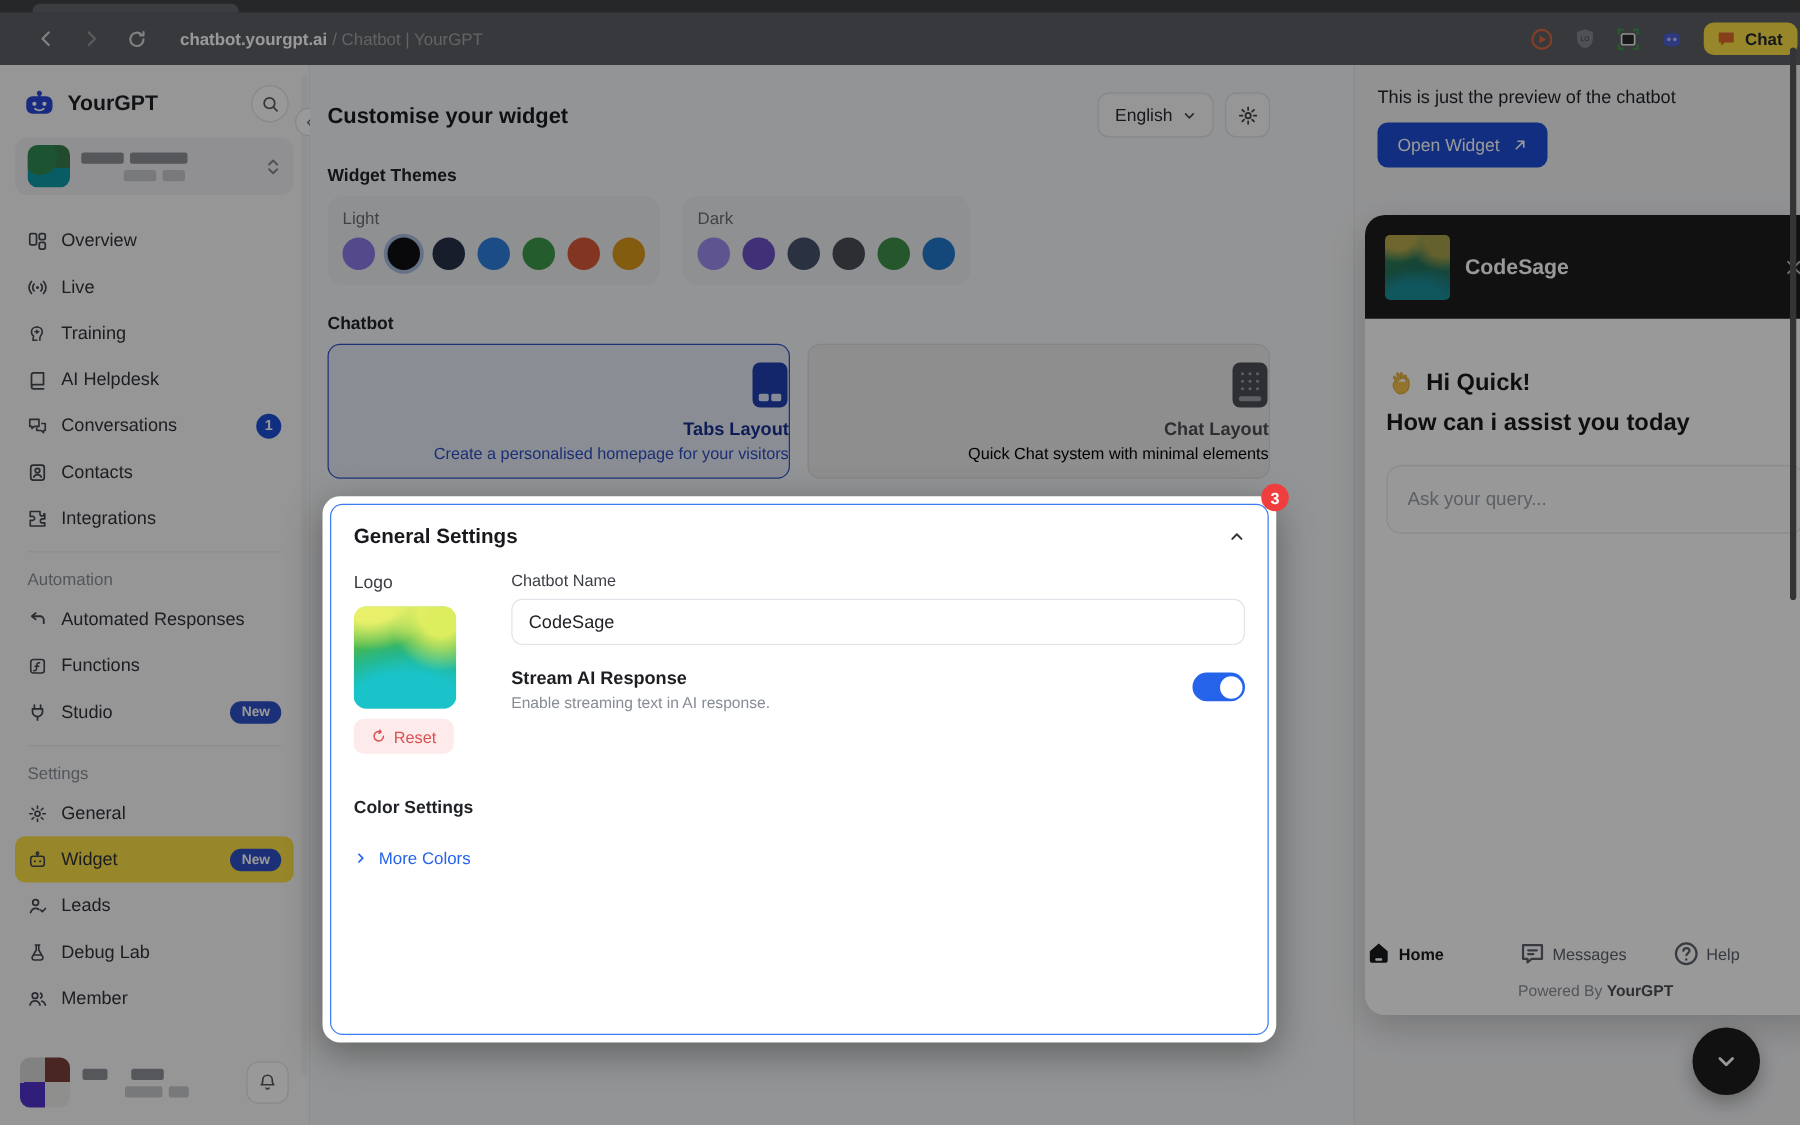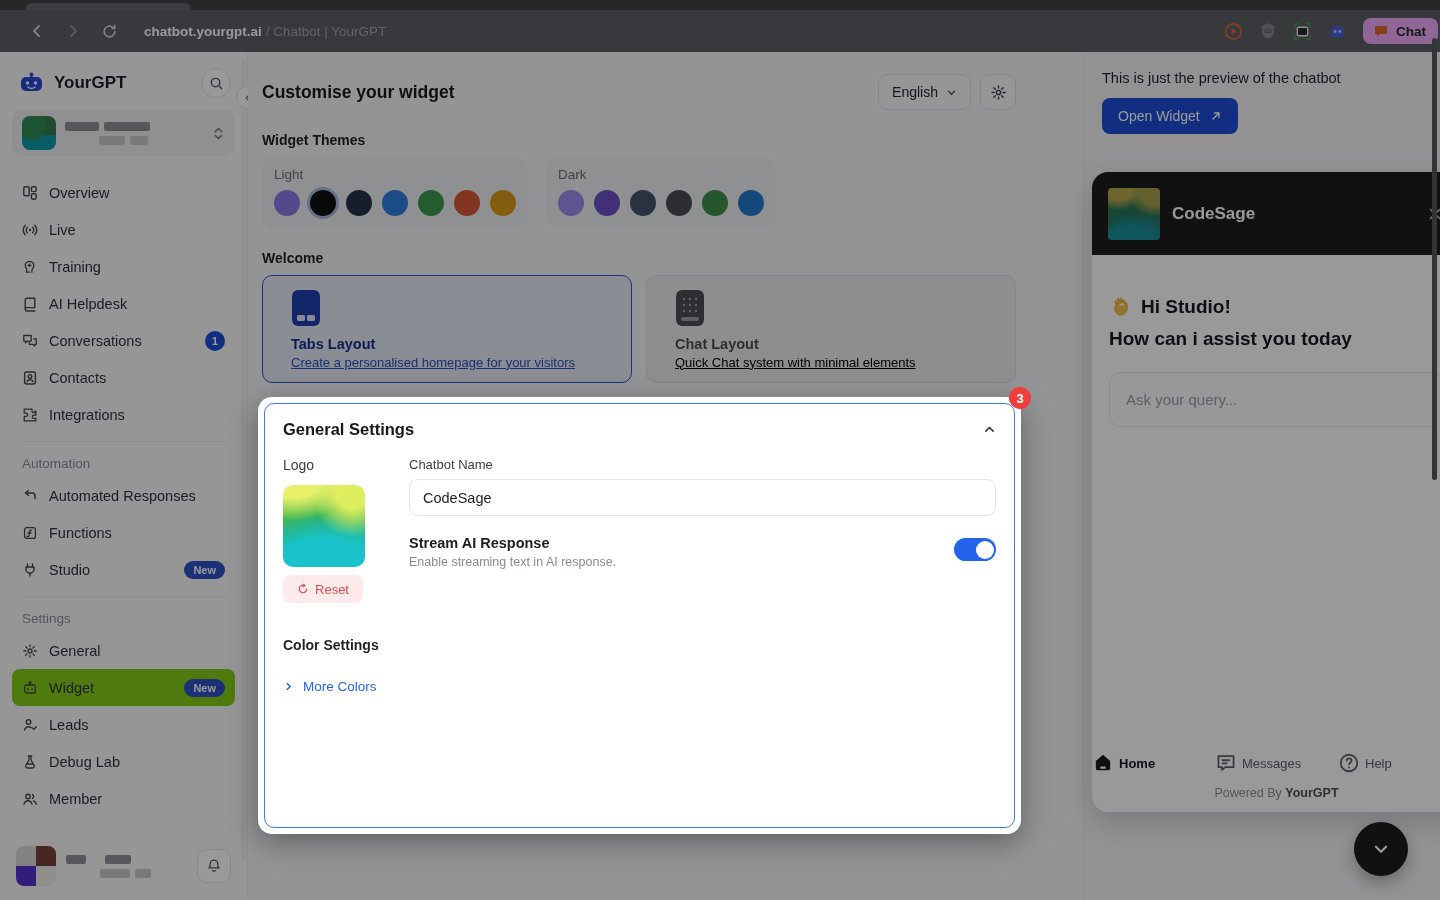--- a/index.html
+++ b/index.html
@@ -11,41 +11,41 @@
   .browser { position:absolute; left:0; top:0; width:1440px; height:52px; background:#5e6065; z-index:1; }
   .tabstrip { position:absolute; left:0; top:0; width:100%; height:10px; background:#3f4145; }
   .tab-shape { position:absolute; left:26px; top:3px; width:165px; height:7px; background:#64666b; border-radius:6px 6px 0 0; }
   .toolbar { position:absolute; left:12px; top:10px; width:100%; height:42px; display:flex; align-items:center; padding:0 14px; gap:14px; }
   .nav-glyph { width:22px; height:22px; display:flex; align-items:center; justify-content:center; color:#d6d7da; }
   .nav-glyph.dis { color:#97989c; }
   .urlbox { display:flex; align-items:center; gap:4px; font-size:13.5px; margin-left:10px; flex:1; }
   .url-domain { color:#ffffff; font-weight:bold; }
   .url-rest { color:#a5a6aa; }
   .ext-icons { display:flex; align-items:center; gap:16px; }
-  .chat-pill { display:flex; align-items:center; gap:7px; background:#f0abfc; border-radius:8px; padding:5px 12px 5px 10px; font-size:13.5px; font-weight:bold; color:#26282c; }
+  .chat-pill { display:flex; align-items:center; gap:7px; background:#fde047; border-radius:8px; padding:5px 12px 5px 10px; font-size:13.5px; font-weight:bold; color:#26282c; }
 
   
   .sidebar { position:absolute; left:0; top:52px; width:248px; height:848px; background:#fbfbfc; border-right:1px solid #ececef; z-index:1; }
   .sb-track { position:absolute; right:1px; top:8px; width:5px; height:800px; background:#f2f2f4; border-radius:3px; }
   .brand-row { display:flex; align-items:center; gap:9px; padding:16px 16px 10px 18px; }
   .brand-name { font-size:17px; font-weight:bold; color:#1e2125; flex:1; }
   .icon-circle-btn { width:30px; height:30px; border:1px solid #e2e3e7; border-radius:50%; background:#fff; display:flex; align-items:center; justify-content:center; color:#585c63; }
   .collapse-handle { position:absolute; left:236px; top:34px; width:23px; height:23px; border:1px solid #e0e1e5; border-radius:50%; background:#fff; display:flex; align-items:center; justify-content:center; color:#6a6e75; z-index:3; }
   .project-select { margin:2px 12px 10px 12px; height:46px; background:#f1f1f3; border-radius:10px; display:flex; align-items:center; gap:9px; padding:0 10px; }
   .proj-avatar { width:34px; height:34px; border-radius:8px; background:
      radial-gradient(circle at 30% 30%, #2f8a52 0 40%, transparent 41%),
      linear-gradient(180deg,#3a7d4d 0 55%, #0e9aa7 55% 100%); }
   .redact-col { flex:1; display:flex; flex-direction:column; gap:5px; }
   .redact-row { display:flex; gap:5px; }
   .rblock { height:9px; border-radius:2px; background:#c9cacd; }
   .rblock.d { background:#8f9196; }
   .nav { padding:8px 12px 0 12px; }
   .nav-item { height:37px; display:flex; align-items:center; gap:11px; padding:0 10px; border-radius:8px; color:#2f3338; font-size:14.5px; }
   .nav-item .nico { color:#44484f; flex:0 0 auto; }
-  .nav-item.active { background:#84cc16;justify-content:center; }
+  .nav-item.active { background:#fde047;justify-content:center; }
   .nav-spacer { flex:1; }
   .count-badge { min-width:20px; height:20px; border-radius:50%; background:#1d4fd7; color:#fff; font-size:11.5px; font-weight:bold; display:flex; align-items:center; justify-content:center; }
   .new-badge { background:#2d50c7; color:#fff; font-size:11px; font-weight:bold; border-radius:10px; padding:3px 9px; }
   .section-label { font-size:13.5px; color:#8a8f98; padding:14px 10px 6px 10px; }
   .sb-divider { height:1px; background:#ececef; margin:8px 10px 0 10px; }
   .profile-row { position:absolute; left:0; bottom:0; width:100%; padding:12px 16px 14px 16px; display:flex; align-items:center; gap:10px; }
   .profile-avatar { width:40px; height:40px; border-radius:8px; background:conic-gradient(#7a4038 0 25%, #efeeec 25% 50%, #5133cc 50% 75%, #d9d9d9 75%); }
   .bell-btn { width:34px; height:34px; border:1px solid #e2e3e7; border-radius:10px; background:#fff; display:flex; align-items:center; justify-content:center; color:#52565d; }
 
   
@@ -55,26 +55,26 @@
   .lang-btn { display:flex; align-items:center; gap:8px; border:1px solid #e1e2e6; background:#fbfbfc; border-radius:9px; height:36px; padding:0 13px; font-size:14px; color:#26292e; margin-right:9px; }
   .gear-btn { width:36px; height:36px; border:1px solid #e1e2e6; background:#fbfbfc; border-radius:9px; display:flex; align-items:center; justify-content:center; color:#3c4046; }
   .block-label { font-size:14px; font-weight:bold; color:#202327; margin:22px 0 9px 14px; }
   .theme-row { display:flex; gap:18px; margin-left:14px; }
   .theme-card { background:#eff0f2; border-radius:12px; padding:10px 12px 12px 12px; }
   .theme-card .tlabel { font-size:13.5px; color:#6a6f76; margin-bottom:8px; }
   .swatches { display:flex; gap:10px; }
   .swatch { width:26px; height:26px; border-radius:50%; }
   .swatch.selected { box-shadow:0 0 0 3px #a9bce0; }
   .layout-row { display:flex; gap:14px; margin-left:14px; }
-  .layout-card { width:370px; height:108px; border-radius:10px; display:flex; flex-direction:column; align-items:flex-start; justify-content:center; gap:3px;padding-left:28px; }
+  .layout-card { width:370px; height:108px; border-radius:10px; display:flex; flex-direction:column; align-items:flex-end; justify-content:center; gap:3px; }
   .layout-card.sel { background:#e7ebf7; border:1.5px solid #3056c9; }
   .layout-card.unsel { background:#ededee; border:1px solid #dddee1; }
   .lay-icon { margin-bottom:6px; }
   .lay-title { font-size:14.5px; font-weight:bold; }
-  .lay-desc { font-size:13px;text-decoration:underline; }
+  .lay-desc { font-size:13px; }
   .sel .lay-title { color:#16308f; } .sel .lay-desc { color:#2d4fc0; }
   .unsel .lay-title { color:#4b4f55; } .unsel .lay-desc { color:#000000; }
 
   
   .spotlight { position:absolute; left:258px; top:397px; width:763px; height:437px; background:#ffffff; border-radius:14px; z-index:50; padding:6px; box-shadow:0 8px 30px rgba(0,0,0,.35); }
   .step-badge { position:absolute; right:-10px; top:-10px; width:22px; height:22px; border-radius:50%; background:#f03e3e; color:#fff; font-size:13px; font-weight:bold; display:flex; align-items:center; justify-content:center; }
   .gs-panel { width:100%; height:100%; border:1.6px solid #3b7df0; border-radius:10px; padding:16px 18px; position:relative; }
   .gs-header { display:flex; align-items:center; }
   .gs-title { font-size:16.5px; font-weight:bold; color:#17191c; flex:1; }
   .gs-chevron { color:#34373c; }
@@ -431,21 +431,21 @@
             <div class="swatch" style="background: rgb(155, 140, 240);"></div>
             <div class="swatch" style="background: rgb(109, 80, 200);"></div>
             <div class="swatch" style="background: rgb(71, 84, 110);"></div>
             <div class="swatch" style="background: rgb(74, 77, 85);"></div>
             <div class="swatch" style="background: rgb(63, 143, 74);"></div>
             <div class="swatch" style="background: rgb(34, 121, 204);"></div>
           </div>
       </div>
     </div>
 
-    <div class="block-label">Welcome</div>
+    <div class="block-label">Chatbot</div>
     <div class="layout-row">
       <div class="layout-card sel">
         <svg class="lay-icon" width="30" height="38" viewBox="0 0 30 38">
             <rect x="1" y="1" width="28" height="36" rx="6" fill="#1e40af"></rect>
             <rect x="6" y="26" width="8" height="6" rx="1.4" fill="#dfe6fb"></rect>
             <rect x="16" y="26" width="8" height="6" rx="1.4" fill="#dfe6fb"></rect>
           </svg>
         <div class="lay-title">Tabs Layout</div>
         <div class="lay-desc">Create a personalised homepage for your visitors</div>
       </div>
@@ -496,21 +496,21 @@
           </svg>
       </div>
       <div class="chat-body">
         <div class="greet-line">
           <svg width="24" height="24" viewBox="0 0 24 24">
               <g fill="#f3c24a" stroke="#d9a32e" stroke-width=".8">
                 <path d="M7 10c-1.5 1-2 3-1 5.5s3.2 5 6.2 4.6c3-.4 5.3-2.3 5.8-5.2.4-2.4.3-4.9-.2-6.6-.3-1-1.6-.9-1.8.2l-.4 2"></path>
                 <path d="M8.2 11.5 5.9 7.2c-.5-.9.7-1.8 1.4-1L10 9.4M10 9.4 8.3 4.5c-.4-1 .9-1.7 1.5-.8l2.2 4.6M12 8.3l-.8-4.3c-.2-1 1.2-1.4 1.6-.4l1.4 4.6M14.2 8.2l.2-2.6c.1-1 1.5-1 1.6.1l.1 3.6"></path>
               </g>
             </svg>
-          <div class="greet-text">Hi Studio!</div>
+          <div class="greet-text">Hi Quick!</div>
         </div>
         <div class="greet-text">How can i assist you today</div>
         <div class="query-box">
           <input readonly="" placeholder="Ask your query..." style="">
         </div>
       </div>
       <div class="chat-footer">
         <div class="tabs-row">
           <div class="ftab active">
             <svg width="22" height="22" viewBox="0 0 16 16">

